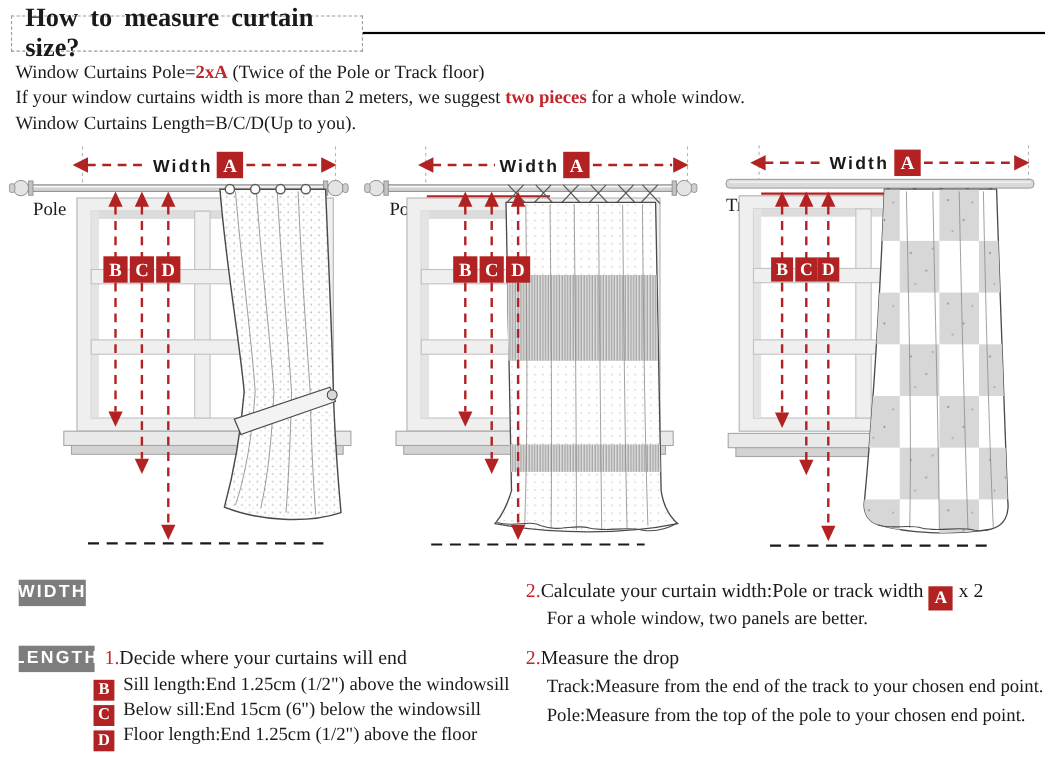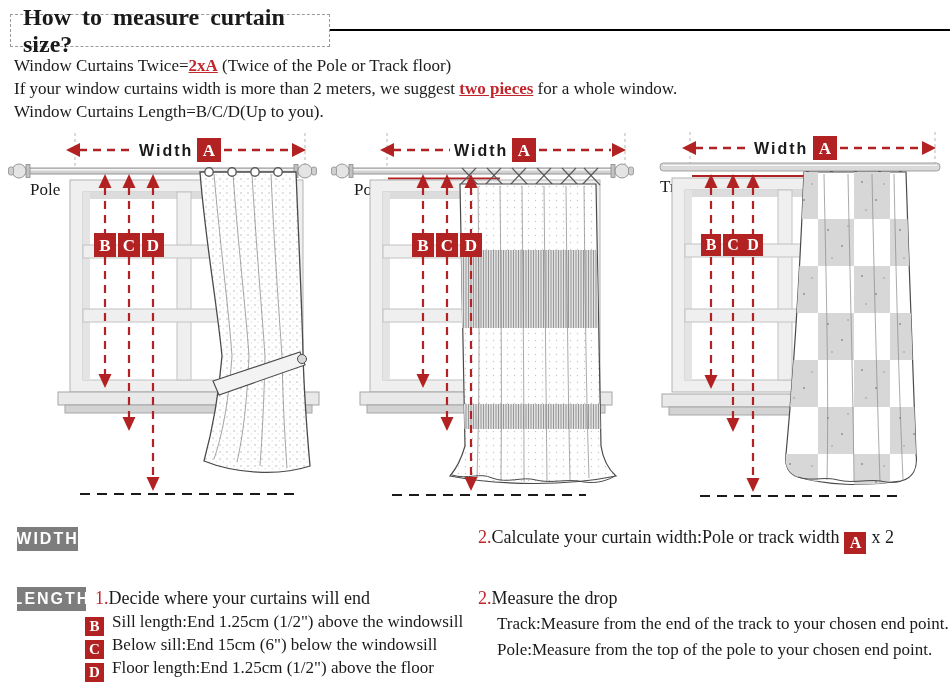--- a/index.html
+++ b/index.html
@@ -4,21 +4,21 @@
 <style>
   html,body{margin:0;padding:0;background:#ffffff;}
   .page{position:relative;width:950px;height:700px;background:#ffffff;overflow:hidden;
         font-family:"Liberation Serif",serif;color:#1a1a1a;}
   .abs{position:absolute;}
   .title-box{left:10px;top:14px;width:320px;height:33px;border:1px dashed #9a9a9a;box-sizing:border-box;
              display:flex;align-items:center;padding-left:12px;font-weight:bold;font-size:24px;word-spacing:5px;}
   .title-rule{left:330px;top:29px;width:620px;height:2px;background:#000;}
   .intro{left:14px;top:54px;font-size:17px;line-height:23px;}
   .intro p{margin:0;}
-  .red{color:#c0262c;font-weight:bold;text-decoration:underline;}
+  .red{color:#c0262c;font-weight:bold;}
   .stepnum{color:#c0262c;}
   .diag{position:absolute;}
   .sec-label{background:#7d7d7d;color:#fff;font-family:"Liberation Sans",sans-serif;font-weight:bold;
              letter-spacing:2px;font-size:16px;display:flex;align-items:center;justify-content:center;}
   .step{font-size:18px;white-space:nowrap;}
   .subtext{font-size:17px;white-space:nowrap;}
   .bigbox{display:inline-flex;width:22px;height:22px;background:#b22222;color:#fff;font-weight:bold;
           align-items:center;justify-content:center;font-size:16px;vertical-align:-5px;}
   .litbox{display:inline-flex;width:19px;height:19px;background:#b22222;color:#fff;font-weight:bold;
           align-items:center;justify-content:center;font-size:15px;margin-right:8px;vertical-align:-4px;}
@@ -28,21 +28,21 @@
 <body>
 
 <div class="page">
 
   <div class="abs title-box">
     <span>How to measure curtain size?</span>
   </div>
   <div class="abs title-rule"></div>
 
   <div class="abs intro">
-    <p><span>Window Curtains Twice=</span><span class="red">2xA</span><span> (Twice of the Pole or Track floor)</span></p>
+    <p><span>Window Curtains Pole=</span><span class="red">2xA</span><span> (Twice of the Pole or Track floor)</span></p>
     <p><span>If your window curtains width is more than 2 meters, we suggest </span><span class="red">two pieces</span><span> for a whole window.</span></p>
     <p>Window Curtains Length=B/C/D(Up to you).</p>
   </div>
 
   <svg class="diag" style="left:8px;top:128px" width="318" height="378" viewBox="0 0 318 378">
     <defs>
       <pattern id="spk1" width="7" height="7" patternUnits="userSpaceOnUse">
         <rect width="7" height="7" fill="#ffffff"></rect>
         <circle cx="2" cy="2" r="0.8" fill="#bcbcbc"></circle>
         <circle cx="5.2" cy="4.8" r="0.6" fill="#cfcfcf"></circle>
@@ -335,20 +335,21 @@
         <text x="85" y="122">C</text>
         <text x="105" y="122">D</text>
       </g>
     </g>
   </svg>
 
   <div class="abs sec-label" style="left:17px;top:527px;width:61px;height:24px">WIDTH</div>
   <div class="abs step" style="left:478px;top:527px">
     <span class="stepnum">2.</span><span>Calculate your curtain width:Pole or track width</span><span class="bigbox mrb">A</span><span>x 2</span>
   </div>
+  <div class="abs subtext" style="left:497px;top:552px">For a whole window, two panels are better.</div>
 
   <div class="abs sec-label" style="left:17px;top:587px;width:69px;height:24px">LENGTH</div>
   <div class="abs step" style="left:95px;top:588px">
     <span class="stepnum">1.</span><span>Decide where your curtains will end</span>
   </div>
   <div class="abs subtext" style="left:85px;top:612px">
     <span class="litbox">B</span><span>Sill length:End 1.25cm (1/2") above the windowsill</span>
   </div>
   <div class="abs subtext" style="left:85px;top:635px">
     <span class="litbox">C</span><span>Below sill:End 15cm (6") below the windowsill</span>

